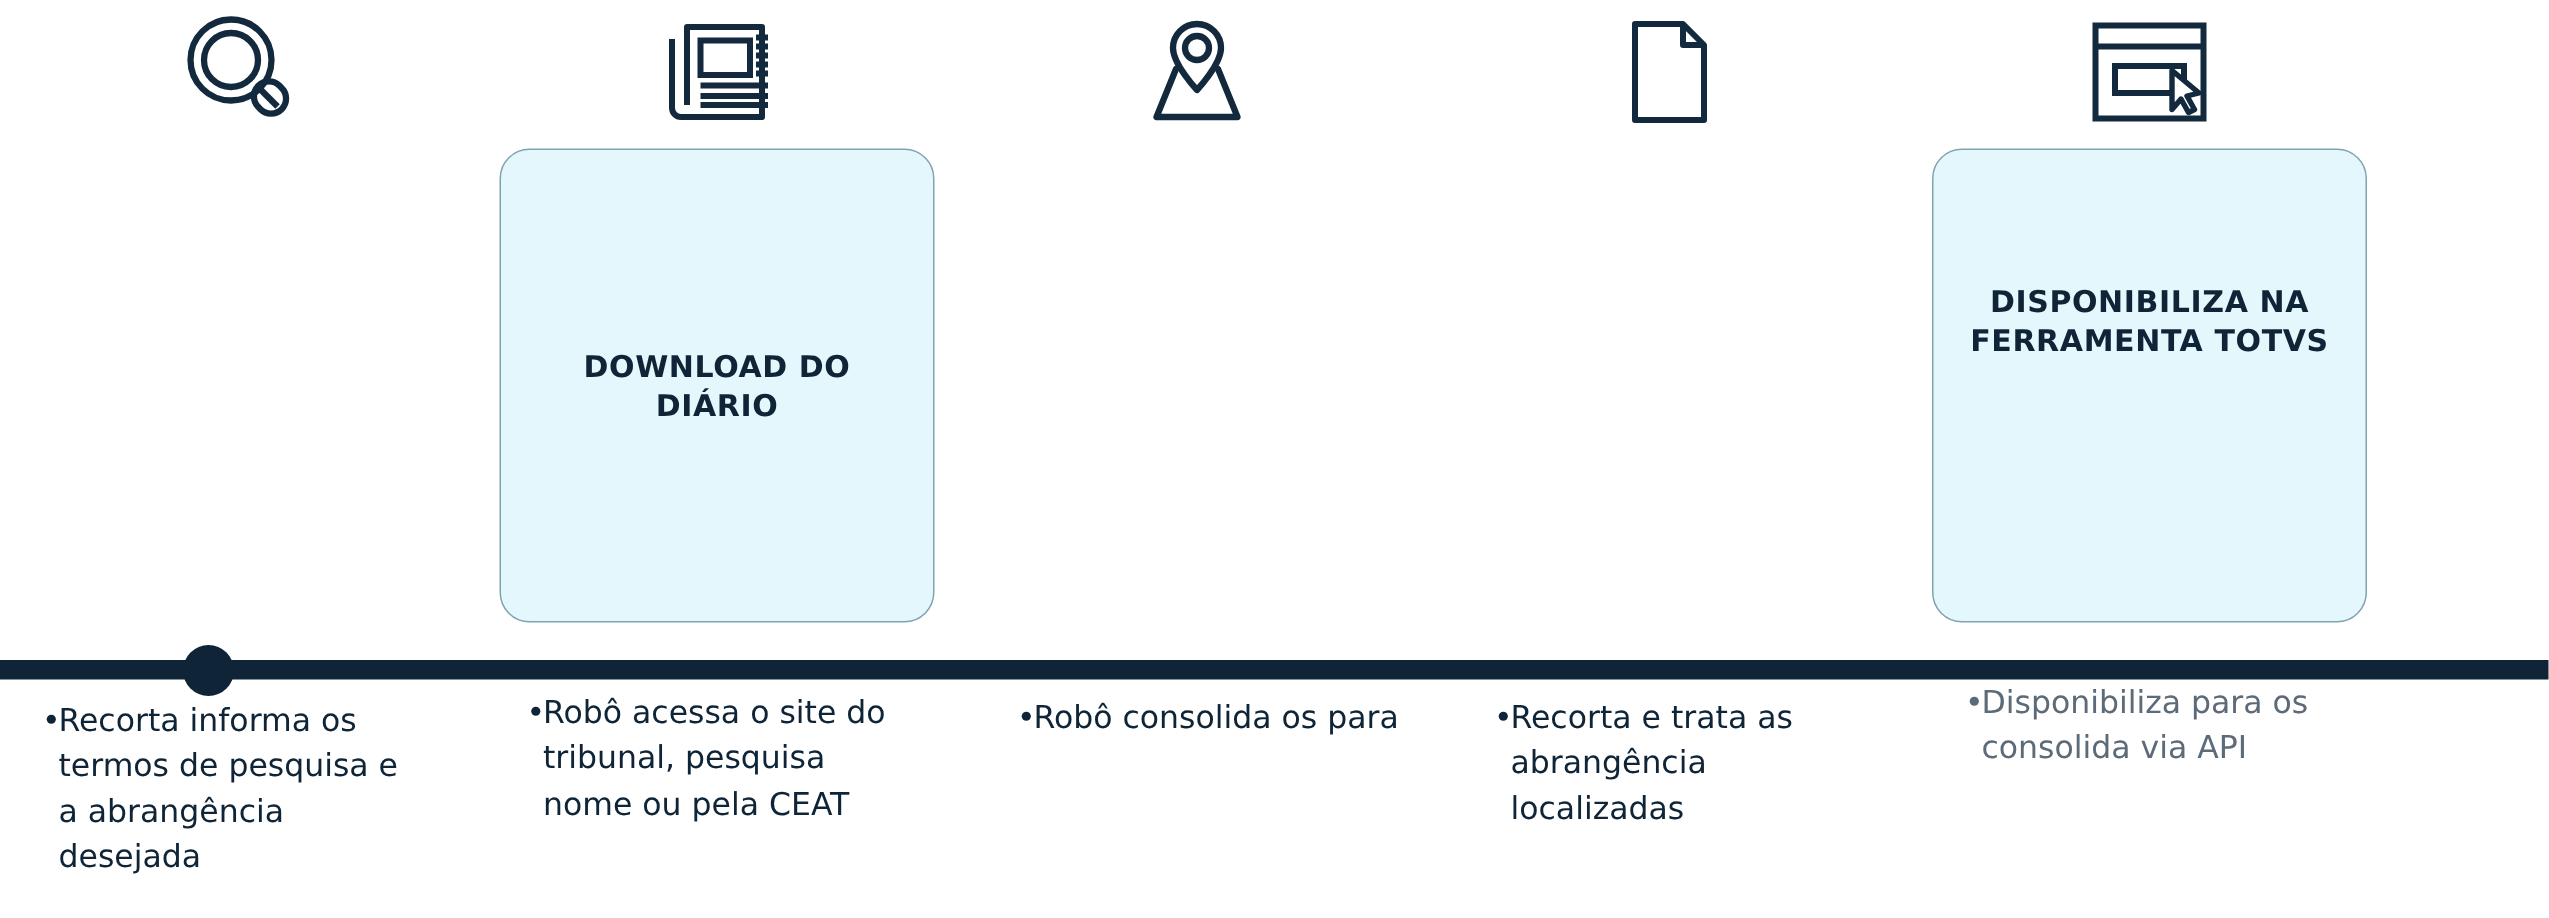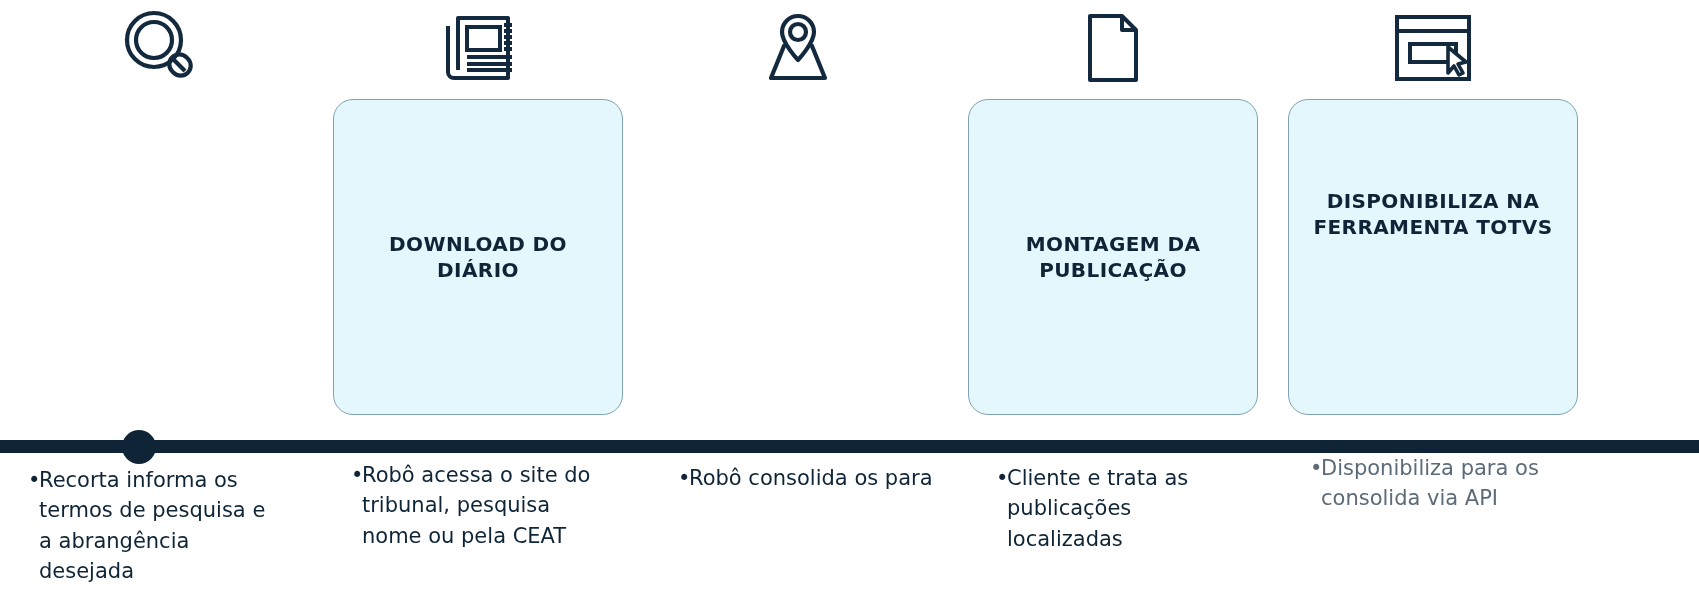--- a/index.html
+++ b/index.html
@@ -121,26 +121,23 @@
     </div>
   </div>
 
   <div class="col" style="left:968px;">
     <div class="icon-wrap">
       <svg width="62" height="76" viewBox="0 0 62 76" fill="none" stroke="#13293d" stroke-width="4">
         <path d="M8 6 L40 6 L54 20 L54 70 L8 70 Z" stroke-linejoin="round"></path>
         <path d="M40 6 L40 20 L54 20" stroke-linejoin="round"></path>
       </svg>
     </div>
-    <div class="card">
-      <div class="card-title">MONTAGEM DA PUBLICAÇÃO</div>
-    </div>
     <div class="bullet" style="left:28px;top:463px;width:250px;">
       <span class="dot">•</span>
-      <span class="txt">Cliente e trata as publicações localizadas</span>
+      <span class="txt">Recorta e trata as abrangência localizadas</span>
     </div>
   </div>
 
   <div class="col" style="left:1288px;">
     <div class="icon-wrap">
       <svg width="86" height="74" viewBox="0 0 86 74" fill="none" stroke="#13293d" stroke-width="4">
         <rect x="7" y="6" width="72" height="62"></rect>
         <path d="M7 20 L79 20"></path>
         <path d="M20 33 L66 33 L66 51 L20 51 Z"></path>
         <path d="M58 36 L58 62 L64 55 L69 64 L73 62 L68 53 L76 51 Z" fill="#ffffff" stroke-linejoin="round" stroke-width="3.6"></path>

